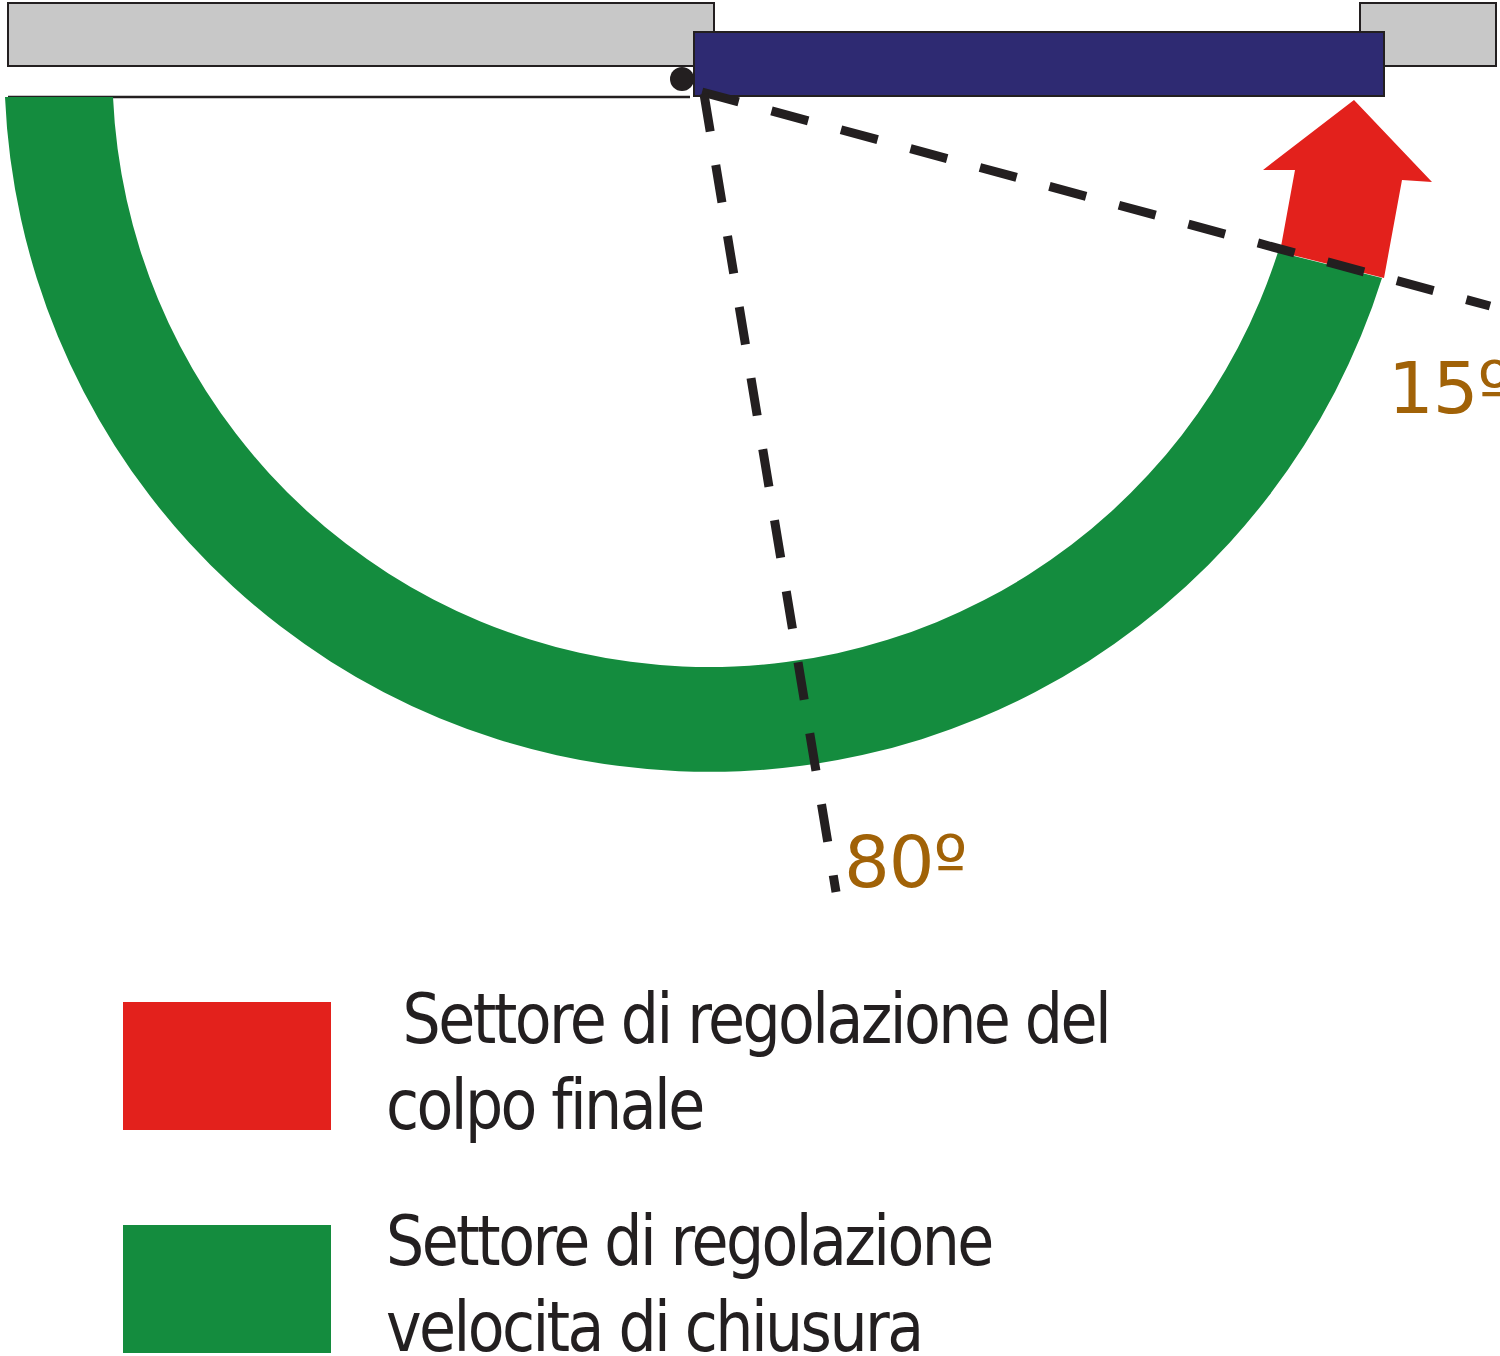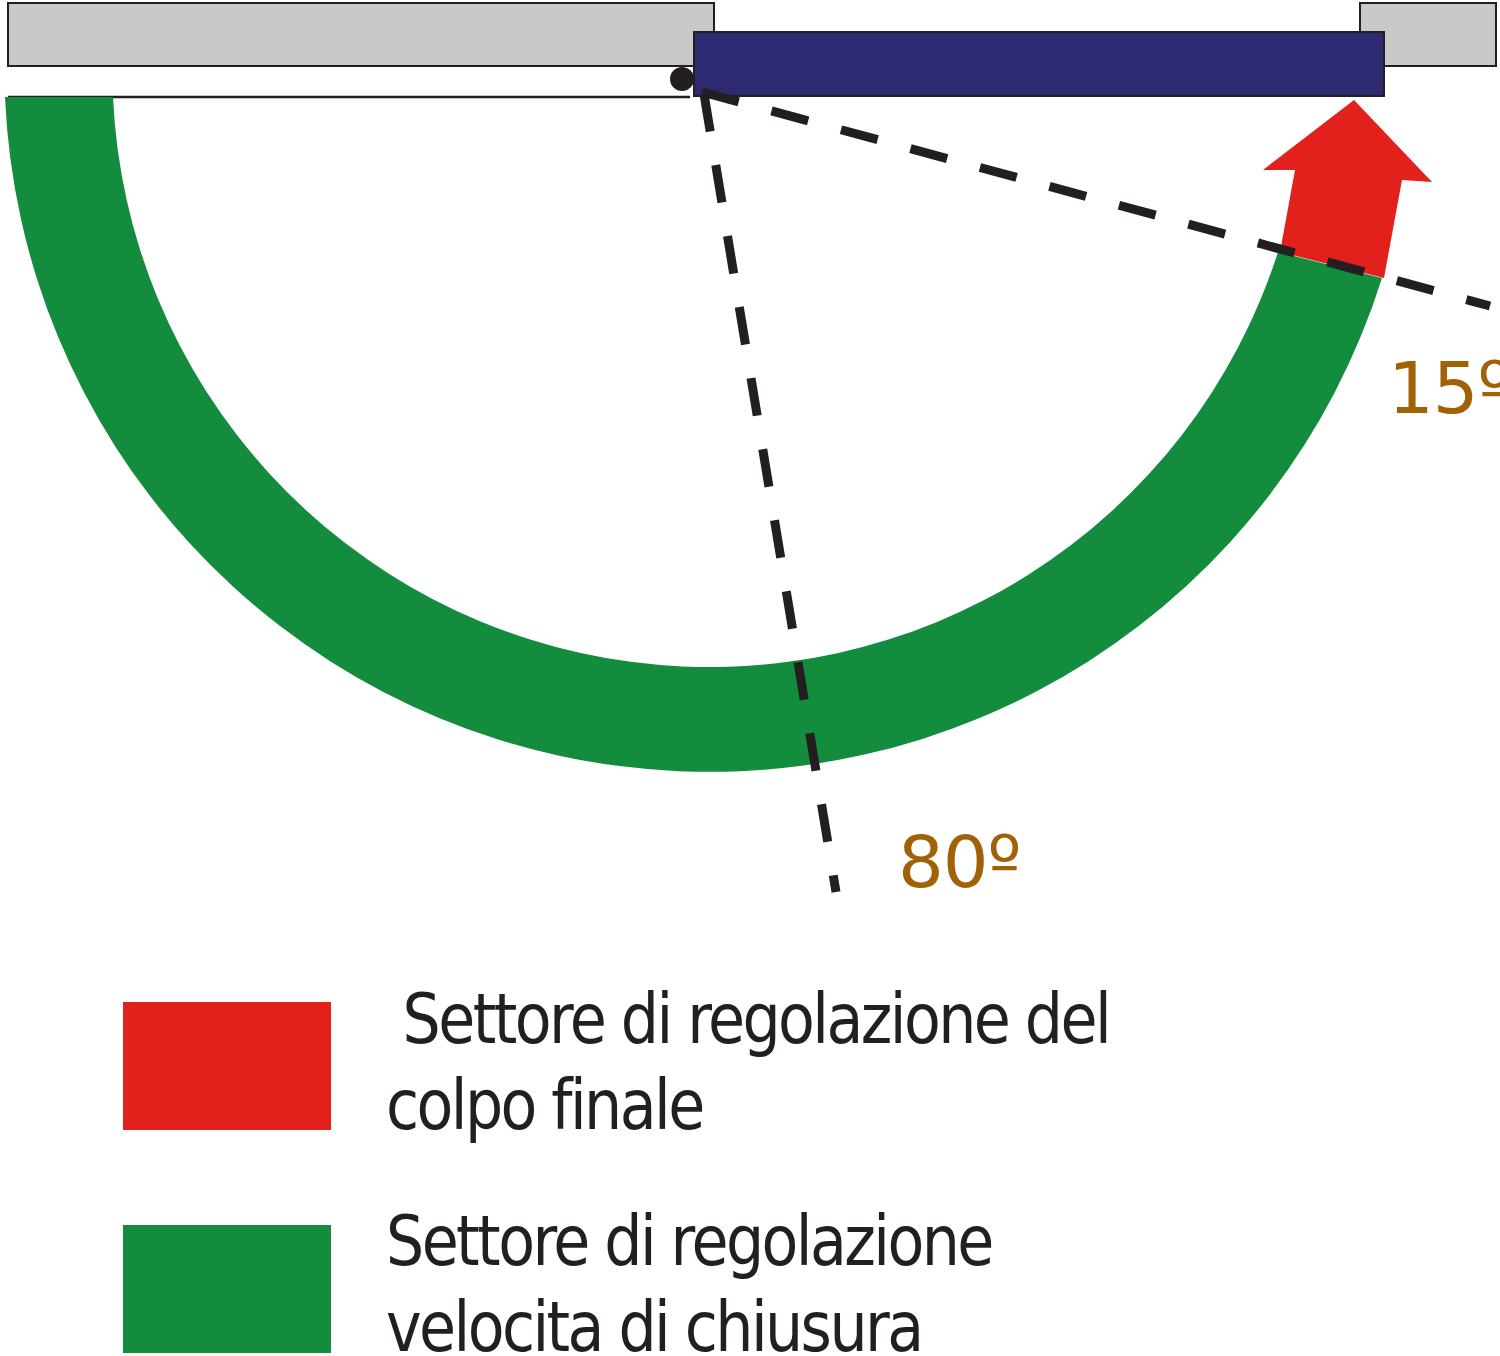--- a/index.html
+++ b/index.html
@@ -40,21 +40,21 @@
   <rect x="694" y="32" width="690" height="64" fill="#2e2a72" stroke="#231f20" stroke-width="2"></rect>
 
   <circle cx="682" cy="79" r="12" fill="#231f20"></circle>
 
   <line x1="702" y1="92" x2="1490" y2="306" stroke="#231f20" stroke-width="9" stroke-dasharray="38 34"></line>
 
   <line x1="704" y1="94" x2="836" y2="892" stroke="#231f20" stroke-width="9" stroke-dasharray="38 34"></line>
 </svg>
 
 <div class="angle-label" style="left:1388px; top:352px;">15º</div>
-<div class="angle-label" style="left:898px; top:826px;">80º</div>
+<div class="angle-label" style="left:844px; top:826px;">80º</div>
 
 <div>
   <div class="legend-swatch" style="left:123px; top:1002px; background:#e3211c;"></div>
   <div class="legend-text" style="left:386px; top:976px;">
     <div style="white-space:pre;"> Settore di regolazione del</div>
     <div>colpo finale</div>
   </div>
 
   <div class="legend-swatch" style="left:123px; top:1225px; background:#148c3e;"></div>
   <div class="legend-text" style="left:386px; top:1198px;">

